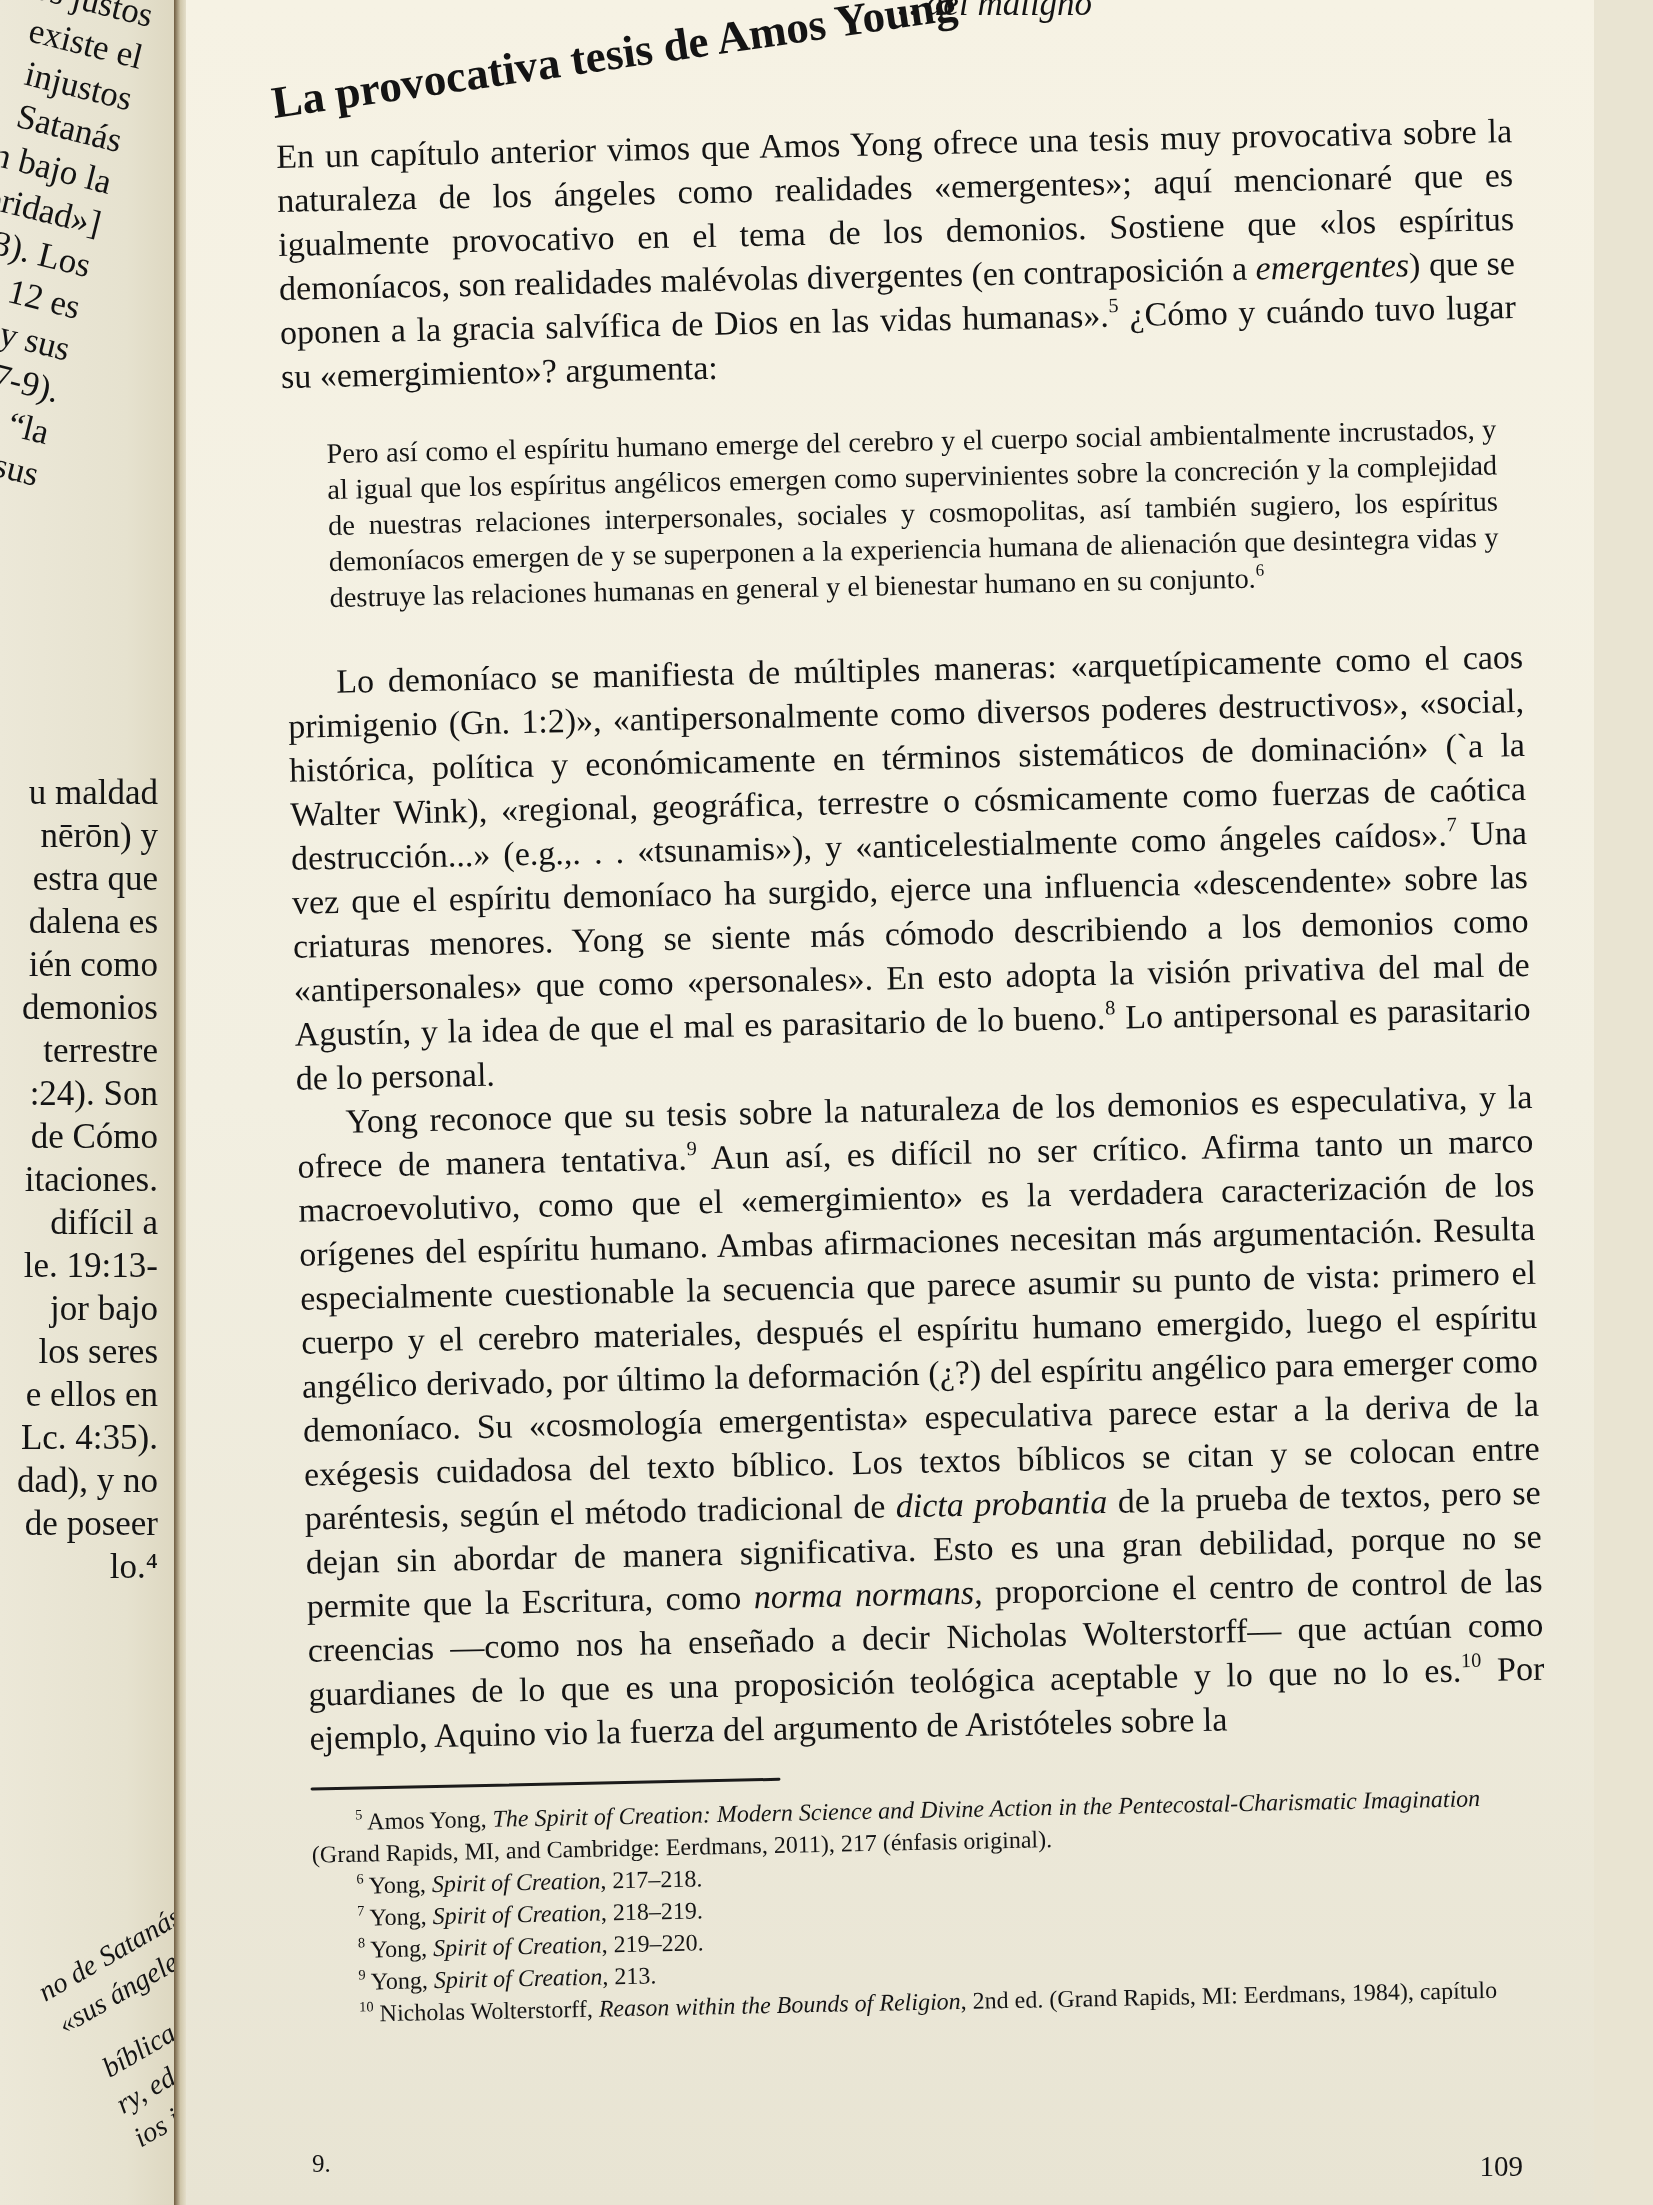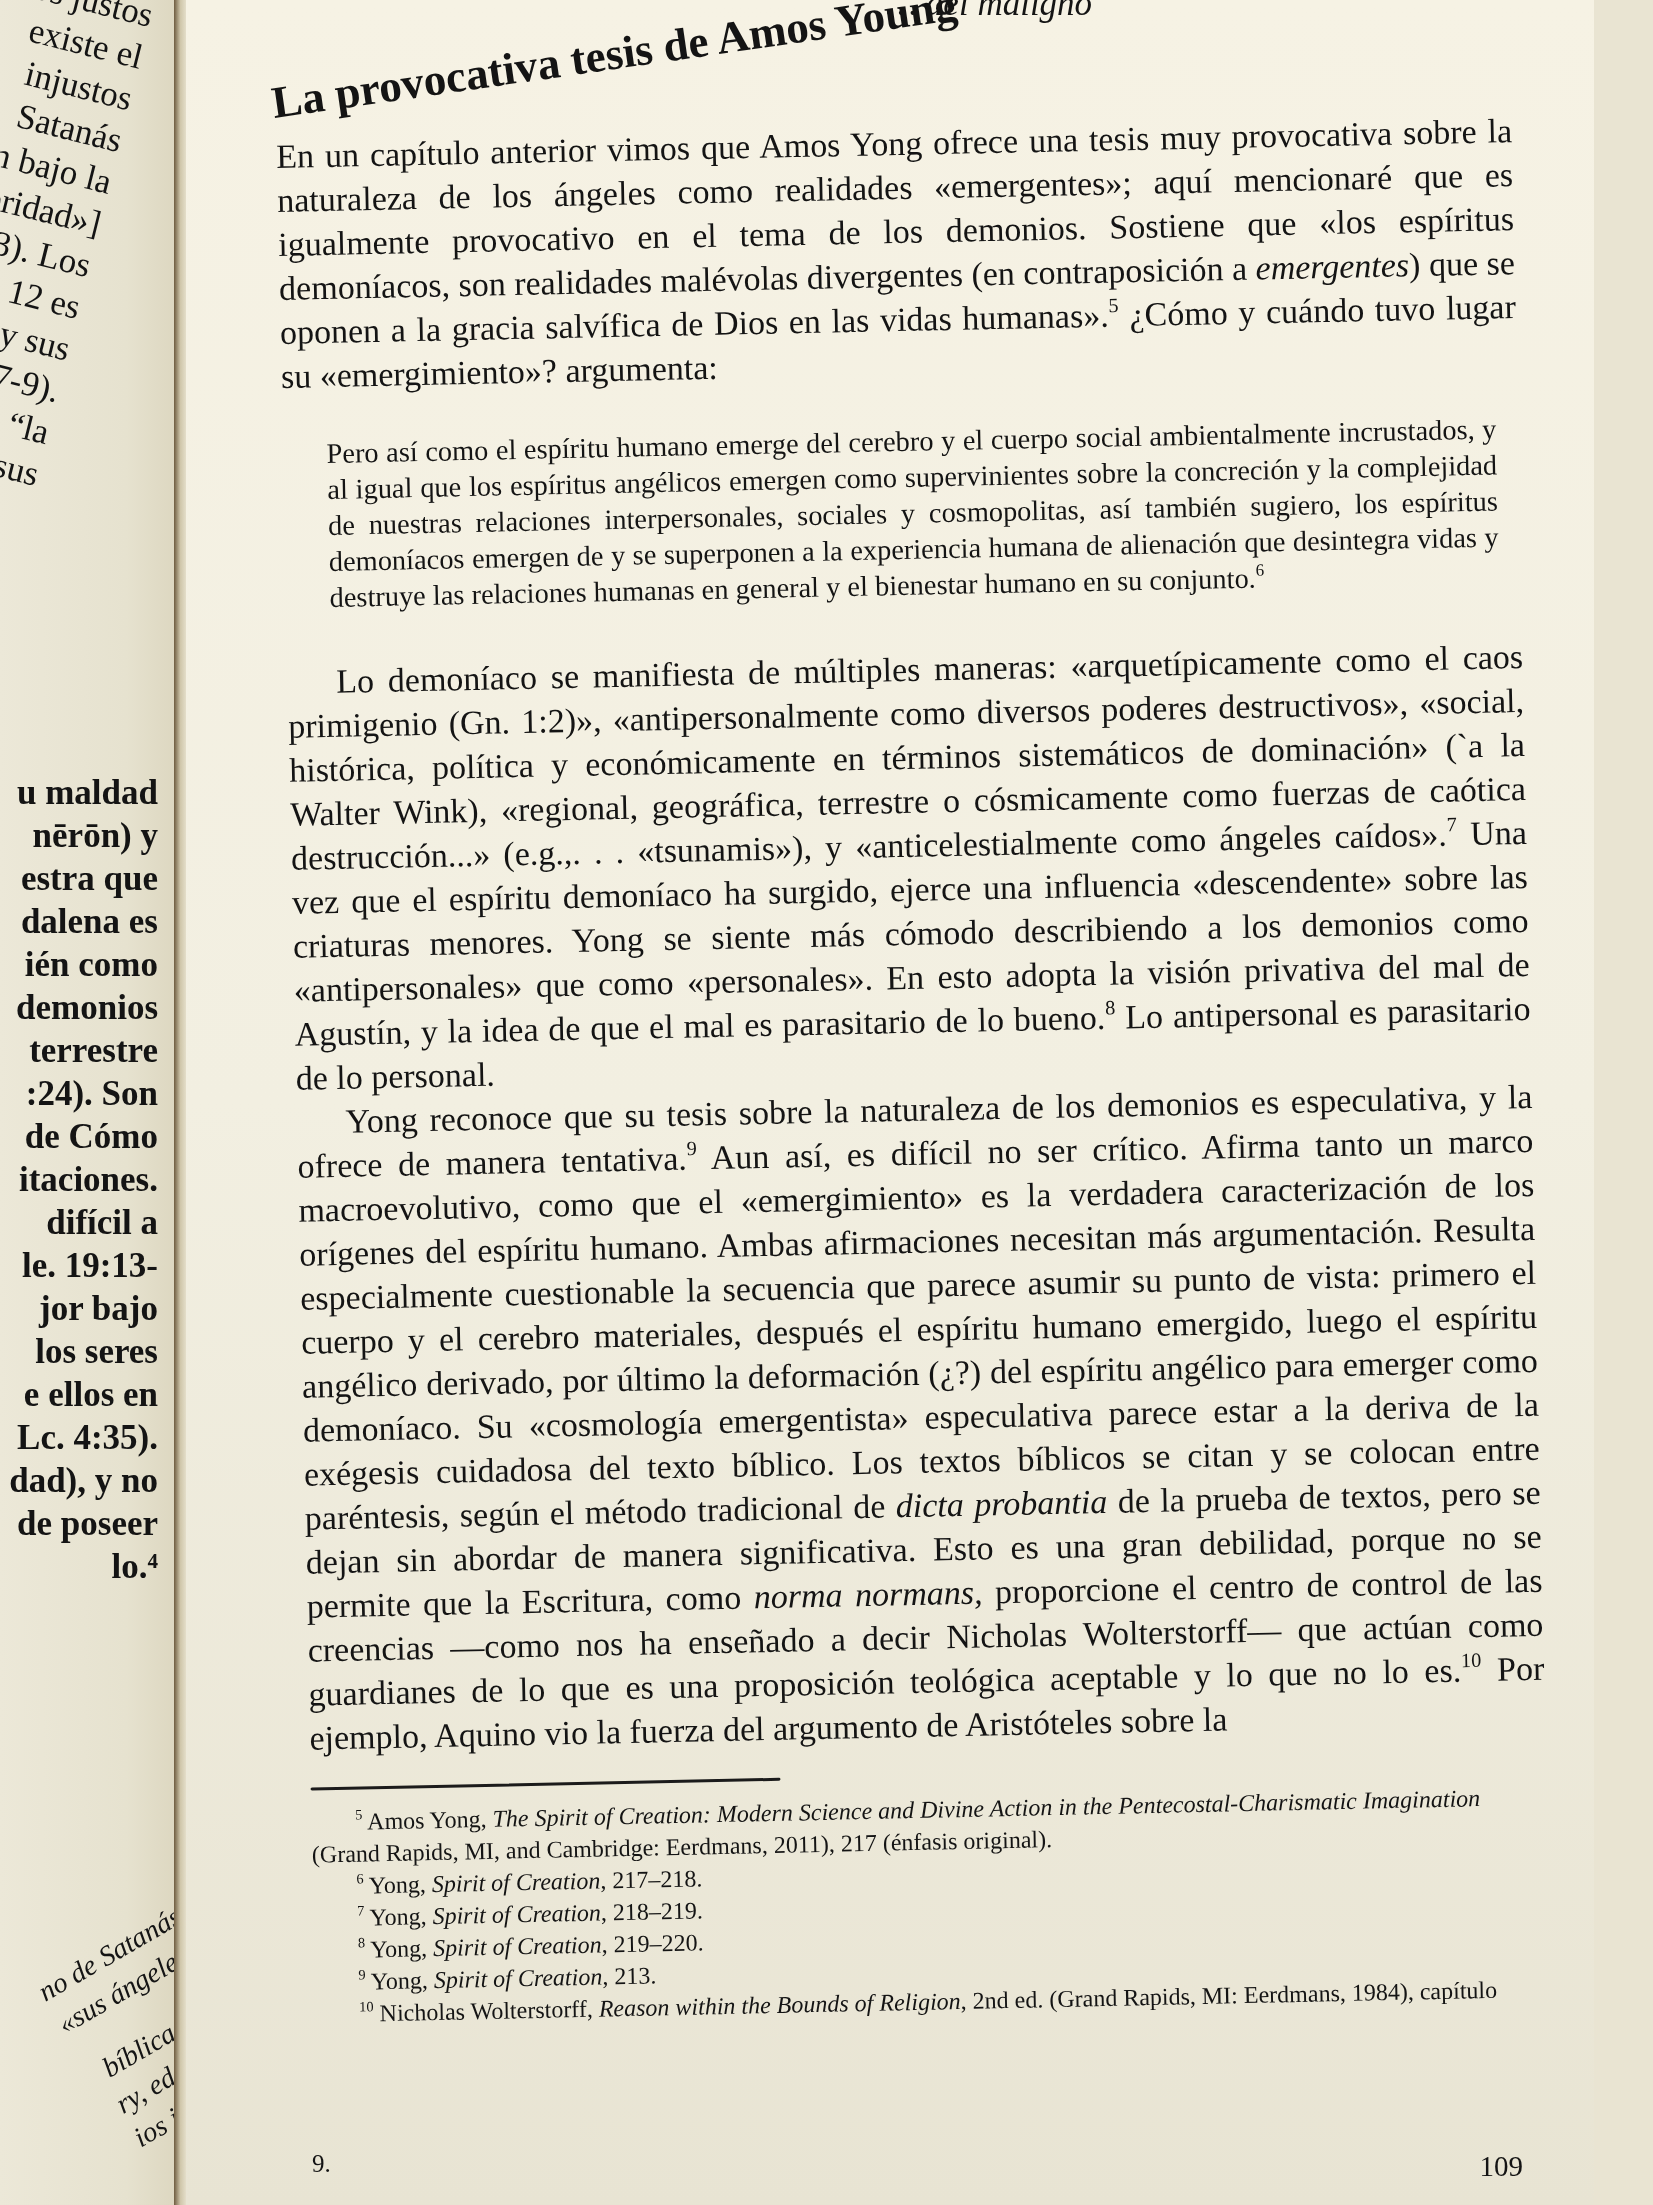--- a/index.html
+++ b/index.html
@@ -12,21 +12,21 @@
   .left-page {
     position:absolute; left:0; top:0; width:180px; height:2205px;
     background:linear-gradient(90deg,#ece8d8 0%,#e6e2cf 70%,#dcd6bf 100%);
     overflow:hidden;
   }
   .left-page .frag {
     position:absolute; right:22px; font-size:35px; white-space:nowrap;
     text-align:right; line-height:43px;
   }
   .left-page .frag-top { top:-5.5px; transform:rotate(14deg); transform-origin:right top; }
-  .left-page .frag-mid { top:771px;font-weight:bold; }
+  .left-page .frag-mid { top:771px; }
   .left-page .frag-notes {
     top:1898px; font-size:28.4px; font-style:italic; line-height:38px;
     transform:rotate(-30deg); transform-origin:right top; right:11px;
   }
   .gutter {
     position:absolute; left:174px; top:0; width:16.4px; height:2205px;
     background:linear-gradient(90deg,#6e5c40 0%,#cfc6aa 40%,#f3efe0 100%);
   }
   .right-page {
     position:absolute; left:186px; top:0; width:1408px; height:2205px;

